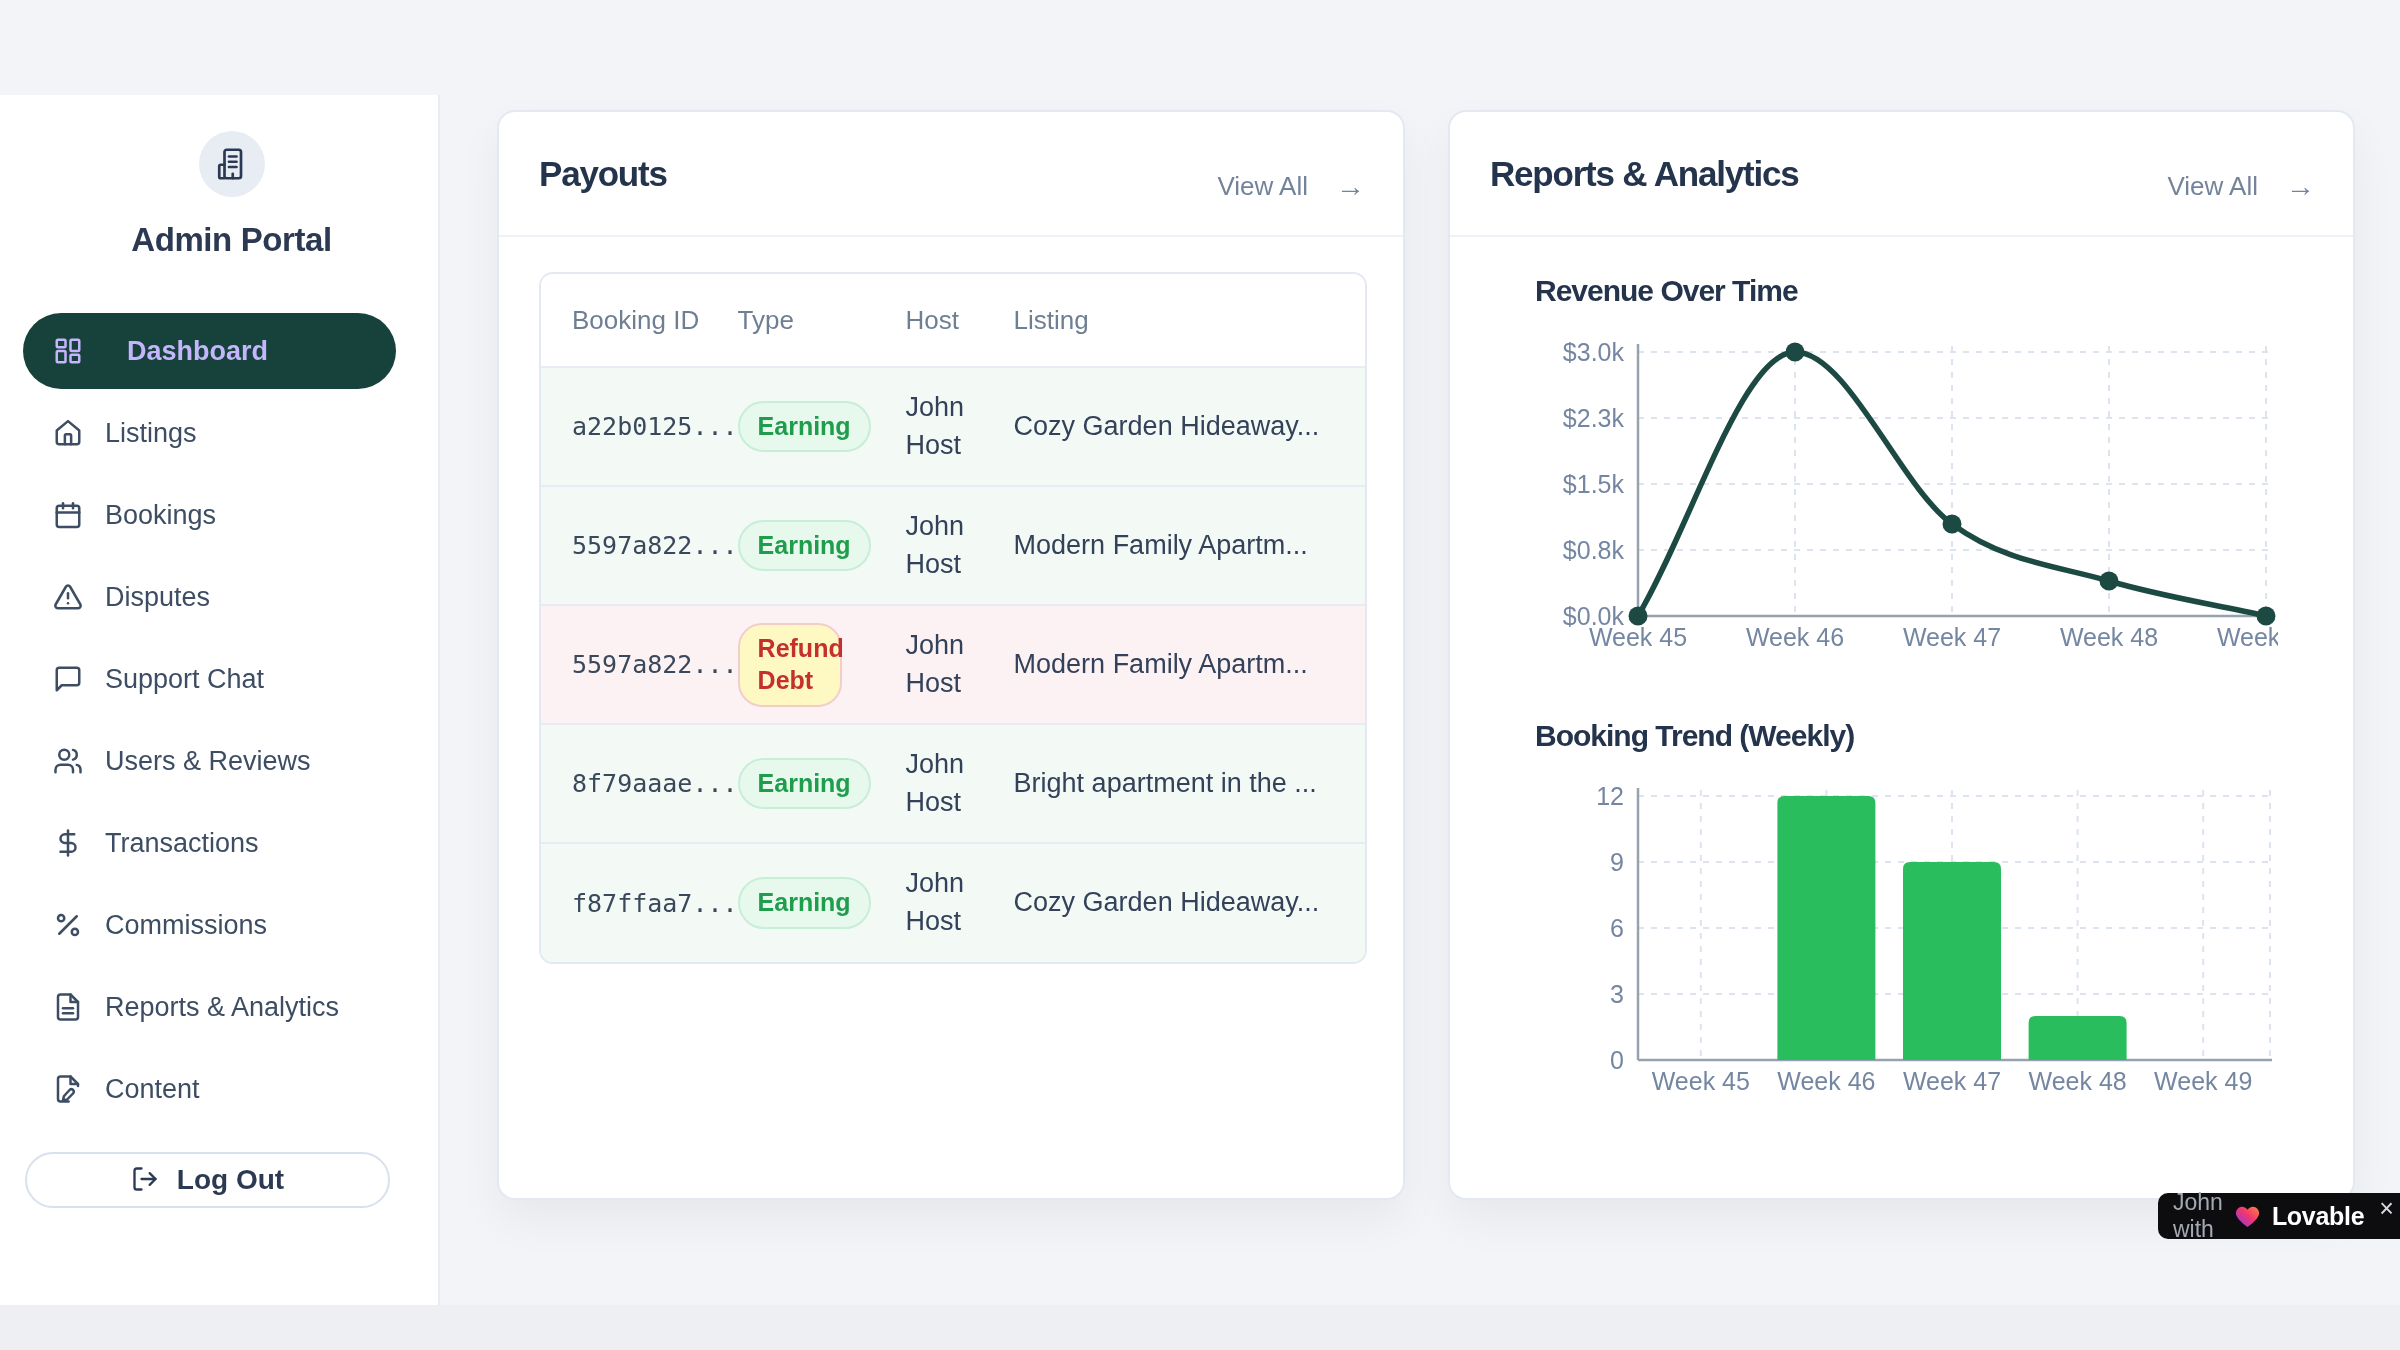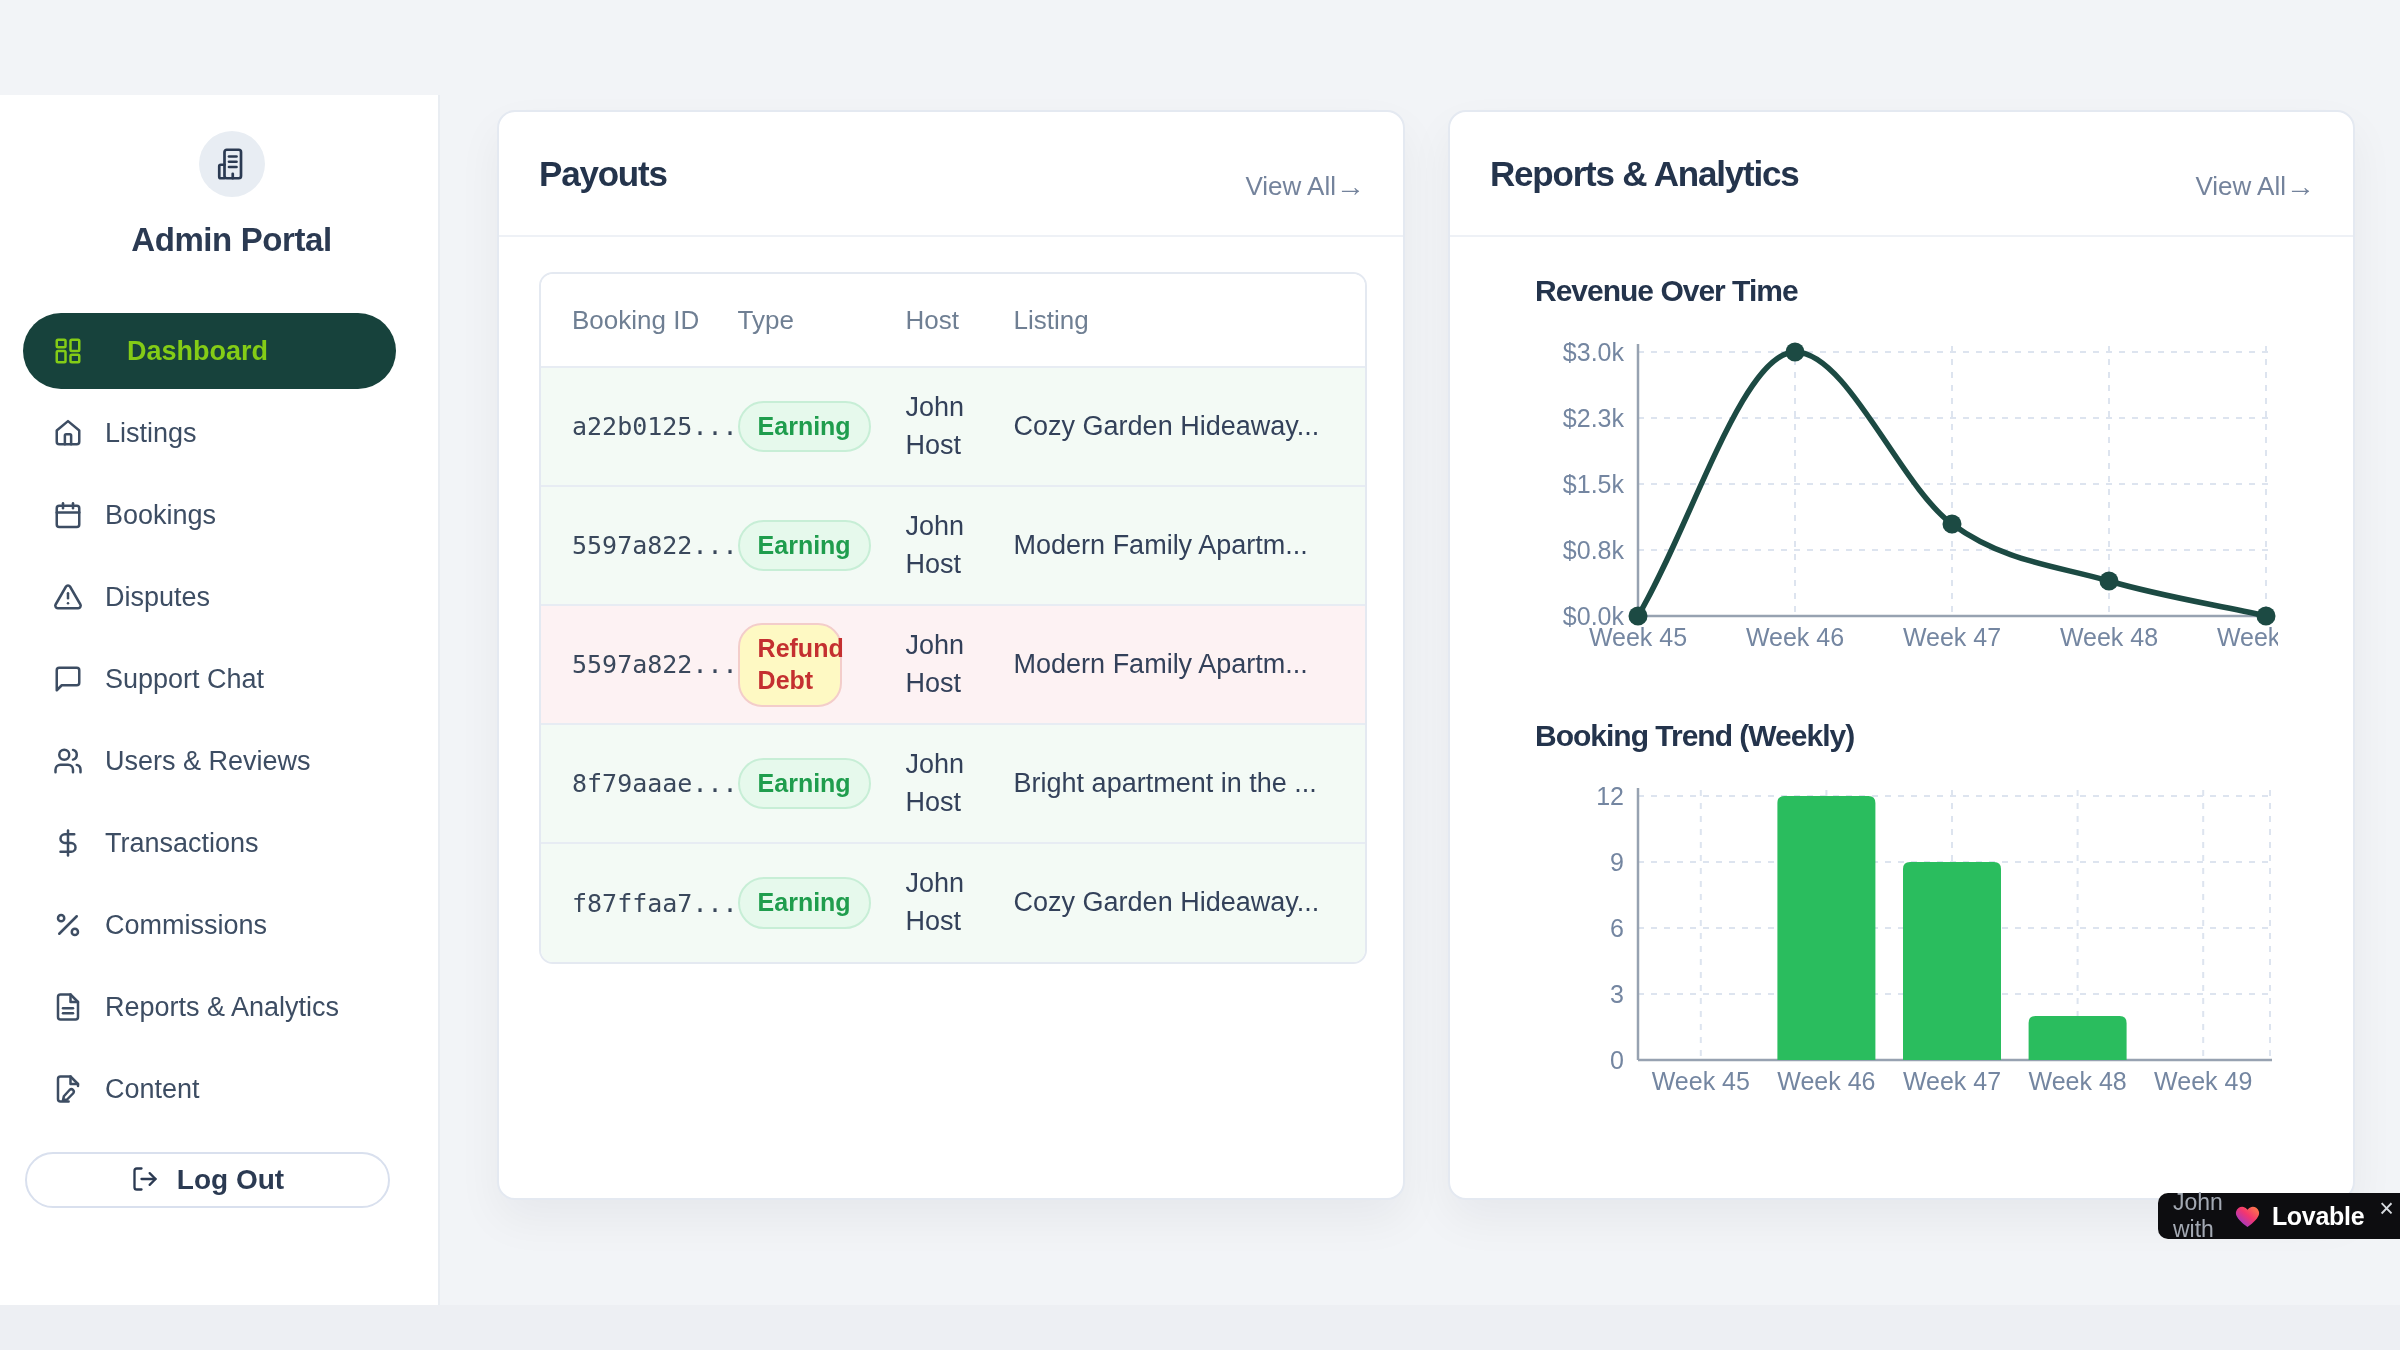--- a/index.html
+++ b/index.html
@@ -25,21 +25,21 @@
   .logo-circle svg { width:36px; height:36px; }
   .app-title { font-size:33px; font-weight:700; color:#2b3a52; letter-spacing:-0.4px; }
 
   .nav { margin-top:54px; }
   .nav-item {
     display:flex; align-items:center; gap:22px;
     width:373px; height:76px; margin:0 0 6px 23px; padding-left:30px;
     border-radius:38px; cursor:pointer;
     font-size:27px; font-weight:500; color:#3d4d63;
   }
-  .nav-item.active { background:#17423c; color:#84cc16; font-weight:600;gap:44px; }
+  .nav-item.active { background:#17423c; color:#c4b5fd; font-weight:600;gap:44px; }
   .nav-icon { width:30px; height:30px; display:flex; flex:0 0 auto; }
   .nav-icon svg { width:30px; height:30px; }
 
   .logout-btn {
     position:absolute; left:25px; bottom:97px; width:365px; height:56px;
     border:2px solid #d9e0ee; border-radius:33px; background:#ffffff;
     display:flex; align-items:center; justify-content:center; gap:16px;
     font-size:28px; font-weight:600; color:#2b3a52; cursor:pointer;
   }
   .logout-btn svg { width:28px; height:28px; }
@@ -51,21 +51,21 @@
     box-shadow:0 20px 45px rgba(15,23,42,0.05);
   }
   #payouts-card { left:497px; width:908px; }
   #reports-card { left:1448px; width:907px; }
   .card-header {
     height:125px; display:flex; align-items:center; justify-content:space-between;
     padding:0 38px 0 40px; border-bottom:2px solid #eef1f6;
   }
   .card-title { font-size:35px; font-weight:800; color:#24344c; letter-spacing:-1.2px; }
   .view-all {
-    display:flex; align-items:center; gap:0;
+    display:flex; align-items:center; gap:28px;
     font-size:26px; font-weight:500; color:#74839c; cursor:pointer; background:none; border:none;
     font-family:"Liberation Sans", sans-serif;
     margin-top:26px;
   }
   .view-all .arrow { font-size:29px; line-height:1; }
 
   
   .table-wrap {
     position:absolute; left:40px; top:160px; width:828px;
     border:2px solid #e4e9f1; border-radius:14px; overflow:hidden; background:#fff;

